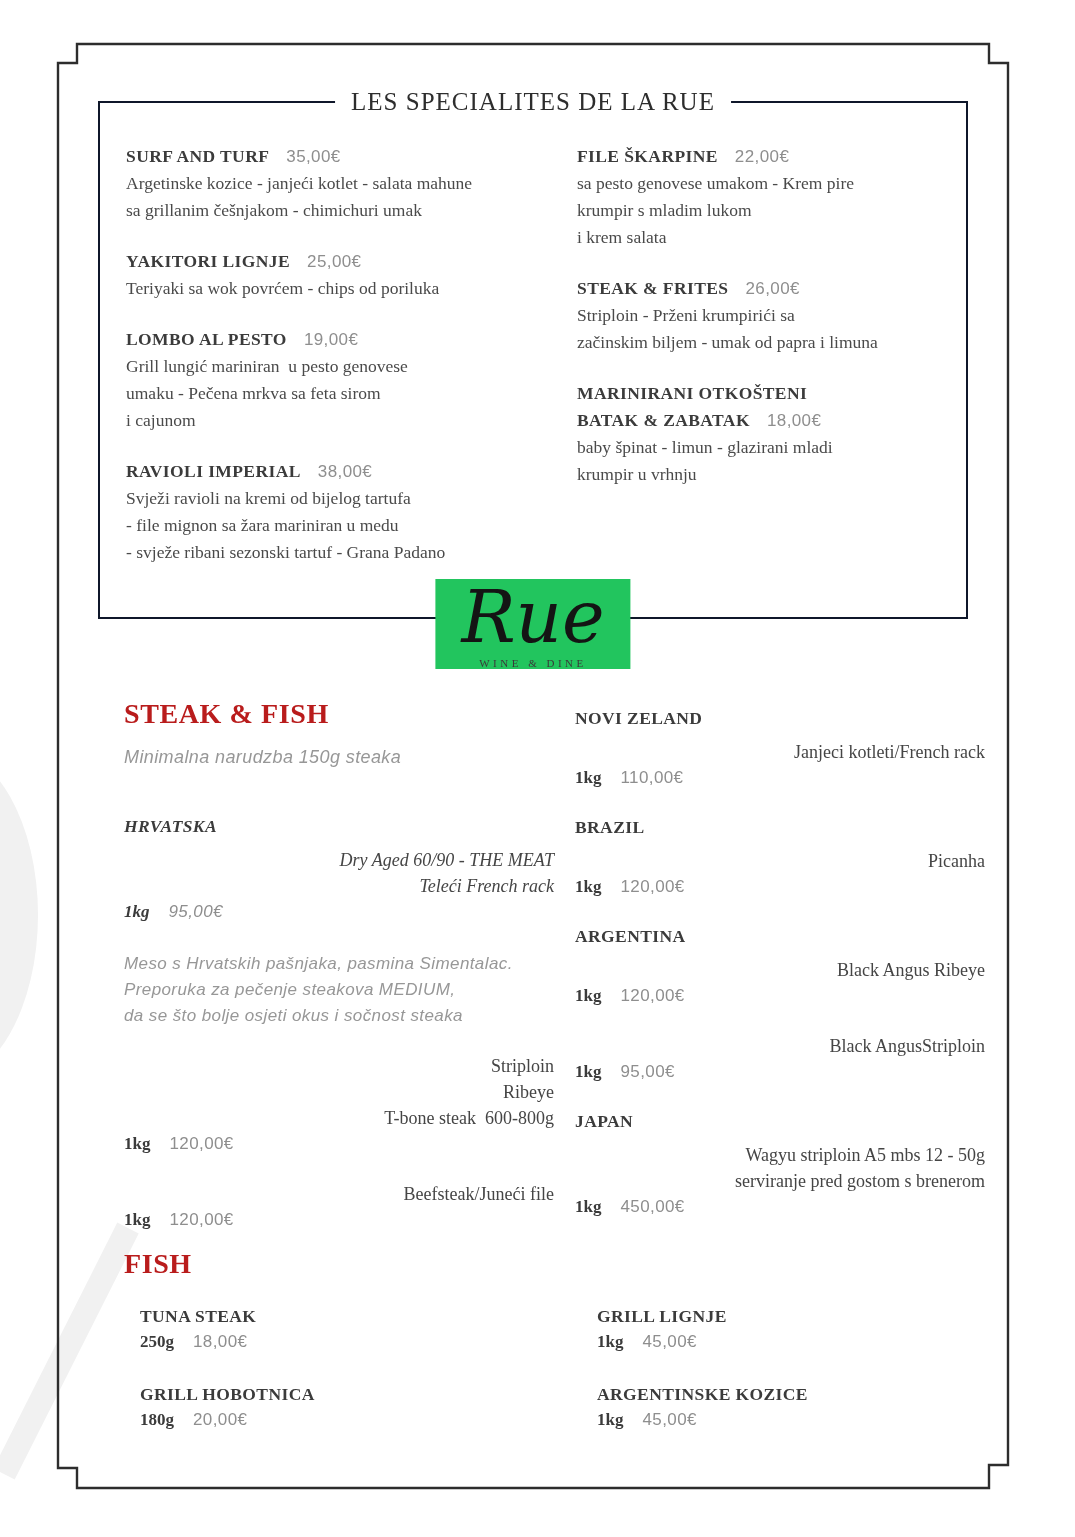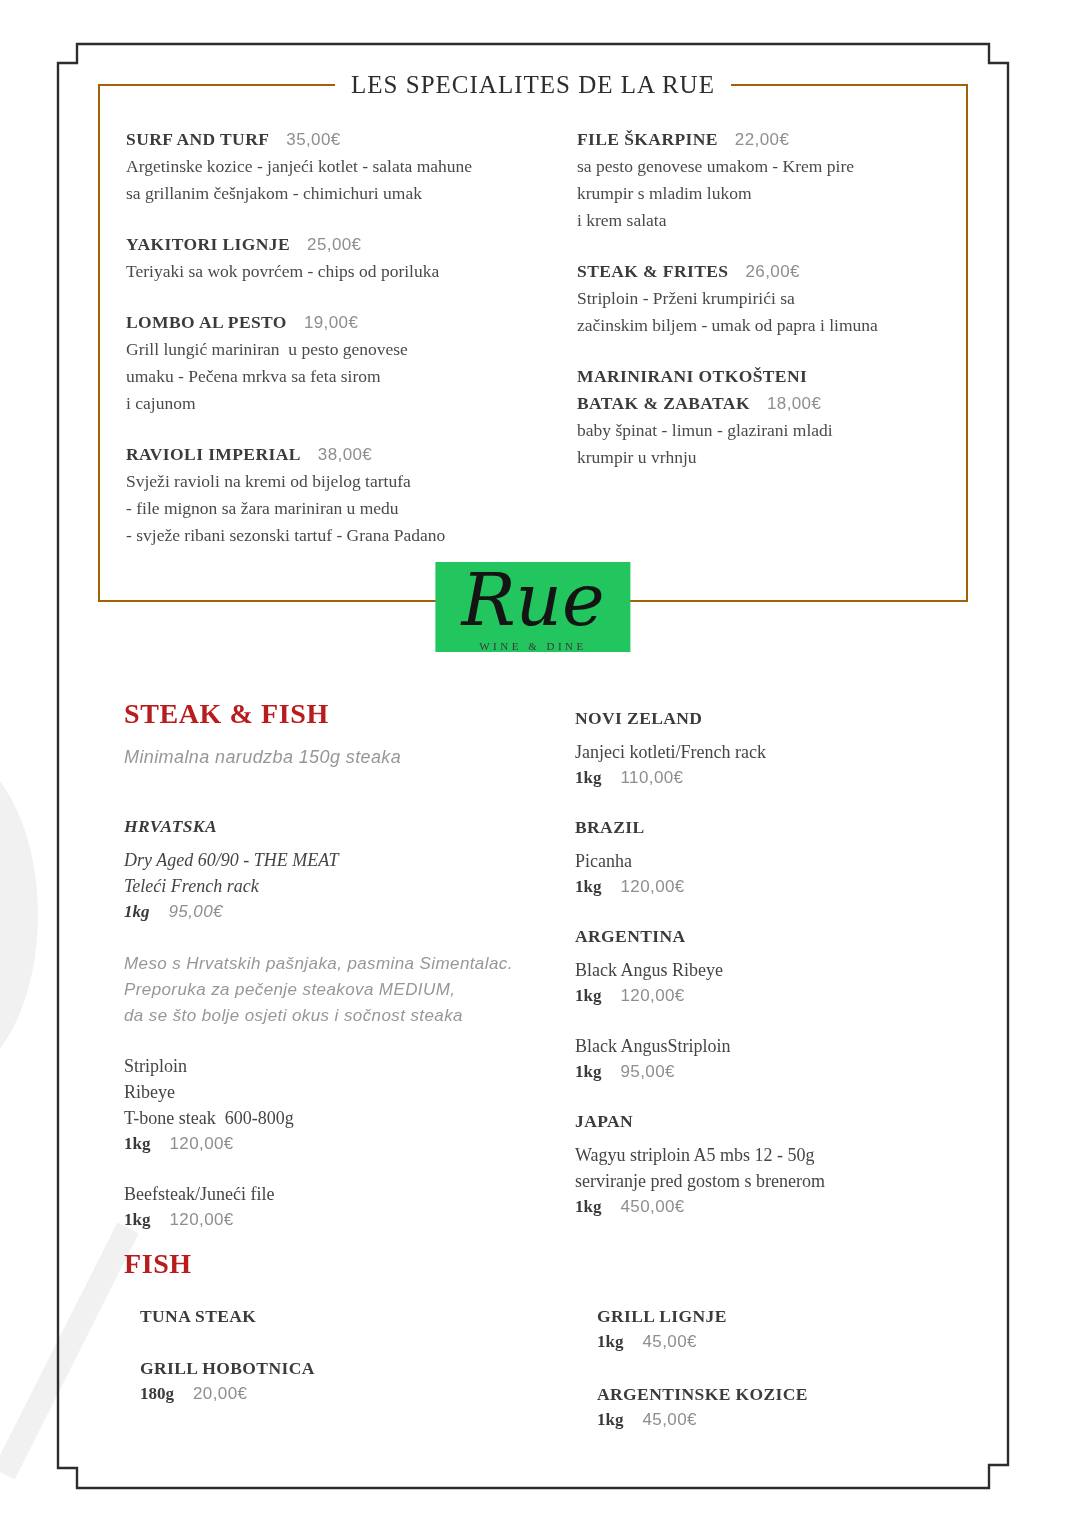--- a/index.html
+++ b/index.html
@@ -4,22 +4,22 @@
 <style>
   html,body{margin:0;padding:0;}
   body{
     width:1075px;height:1537px;position:relative;background:#ffffff;
     font-family:"Liberation Serif", serif;overflow:hidden;
   }
   .layer{position:absolute;left:0;top:0;width:1075px;height:1537px;pointer-events:none;}
 
   
   .spec-box{
-    position:absolute;left:98px;top:84px;width:866px;height:514px;
-    border:2px solid #a16207;
+    position:absolute;left:98px;top:101px;width:866px;height:514px;
+    border:2px solid #0f172a;
   }
   .box-title{
     position:absolute;top:-17px;left:50%;transform:translateX(-50%);
     background:#ffffff;padding:0 16px;white-space:nowrap;
     font-size:25px;letter-spacing:1px;color:#2d2d2d;line-height:32px;
   }
   .spec-col{position:absolute;top:40px;}
   .spec-col.left{left:26px;width:440px;}
   .spec-col.right{left:477px;width:380px;}
   .spec-item{margin-bottom:24px;}
@@ -61,21 +61,21 @@
   }
   .subtitle{margin-top:17px;}
   .note{margin-top:26px;}
   .note-line{font-size:17px;line-height:26px;}
   .group{margin-top:24px;}
   .group.first{margin-top:46px;font-style:italic;}
   .group-heading{
     font-weight:bold;font-size:17.5px;color:#3b3b3b;letter-spacing:.4px;
     line-height:24px;margin-bottom:9px;
   }
-  .line{font-size:18px;color:#454545;line-height:26px;white-space:pre-wrap;}
+  .line{font-size:18px;color:#454545;line-height:26px;white-space:pre-wrap;text-align:right;}
   .price-row{line-height:26px;white-space:nowrap;}
   .unit{font-weight:bold;font-size:17px;color:#3b3b3b;}
   .price{
     font-family:"Liberation Sans", sans-serif;font-size:17px;color:#8e8e8e;
     margin-left:15px;letter-spacing:.4px;
   }
 
   
   .fish-title{position:absolute;left:124px;top:1248px;}
   .fish-col{position:absolute;top:1303px;margin-left:16px;}
@@ -259,20 +259,24 @@
       <span class="price">450,00€</span>
     </div>
   </div>
 </div>
 
 <div class="fish-title section-title">FISH</div>
 
 <div class="fish-col left">
   <div class="fish-item">
     <div class="fish-name">TUNA STEAK</div>
+    <div class="price-row">
+      <span class="unit">250g</span>
+      <span class="price">18,00€</span>
+    </div>
   </div>
   <div class="fish-item" style="margin-top:26px">
     <div class="fish-name">GRILL HOBOTNICA</div>
     <div class="price-row">
       <span class="unit">180g</span>
       <span class="price">20,00€</span>
     </div>
   </div>
 </div>
 

